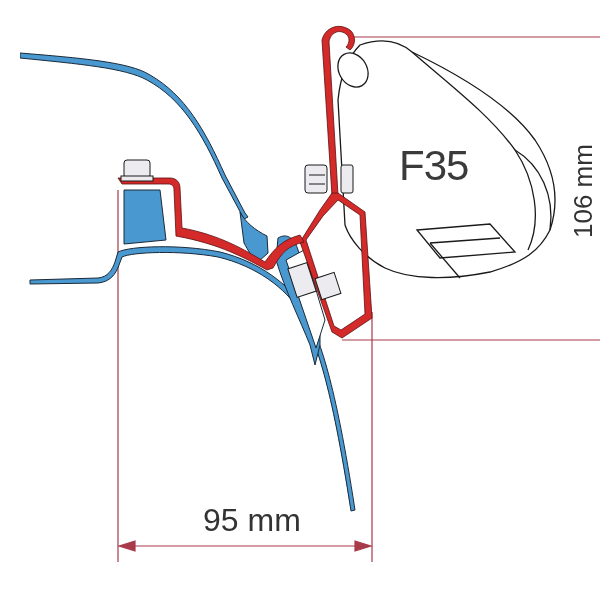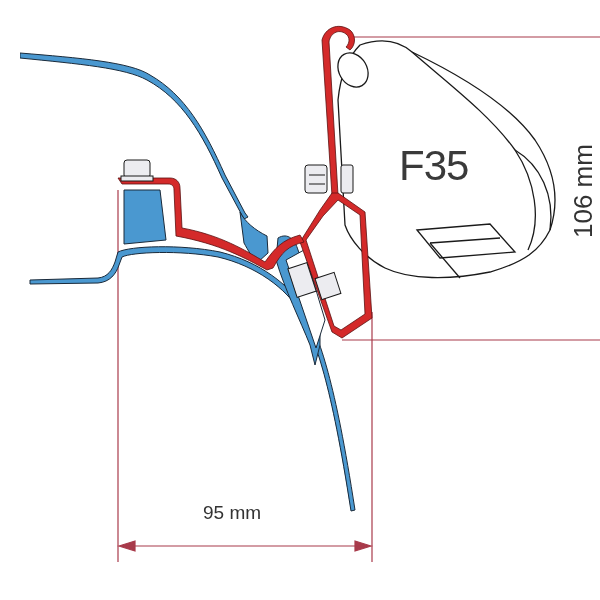--- a/index.html
+++ b/index.html
@@ -1,20 +1,20 @@
 <!DOCTYPE html>
 <html><head>
 <meta charset="utf-8">
 <style>
   html, body { margin: 0; padding: 0; background: #ffffff; }
   .canvas { position: relative; width: 600px; height: 600px; overflow: hidden; background: #fff; margin-left: 20px; }
   svg { position: absolute; left: 0; top: 0; }
   .label { position: absolute; font-family: "Liberation Sans", sans-serif; color: #333; white-space: nowrap; }
   .model-label { left: 379px; top: 142px; font-size: 42px; font-weight: 300; letter-spacing: -1px; color: #3a3a3a; }
-  .dim-width { left: 183px; top: 502px; font-size: 19px; color: #333; }
+  .dim-width { left: 183px; top: 502px; font-size: 32px; color: #333; }
   .dim-height { left: 548px; top: 238px; font-size: 26px; color: #333; transform: rotate(-90deg); transform-origin: 0 0; }
 </style>
 </head>
 <body>
 
 <div class="canvas">
   <svg width="600" height="600" viewBox="0 0 600 600">
 
     <g stroke="#a83a4a" stroke-width="1.2" fill="#a83a4a">
 

